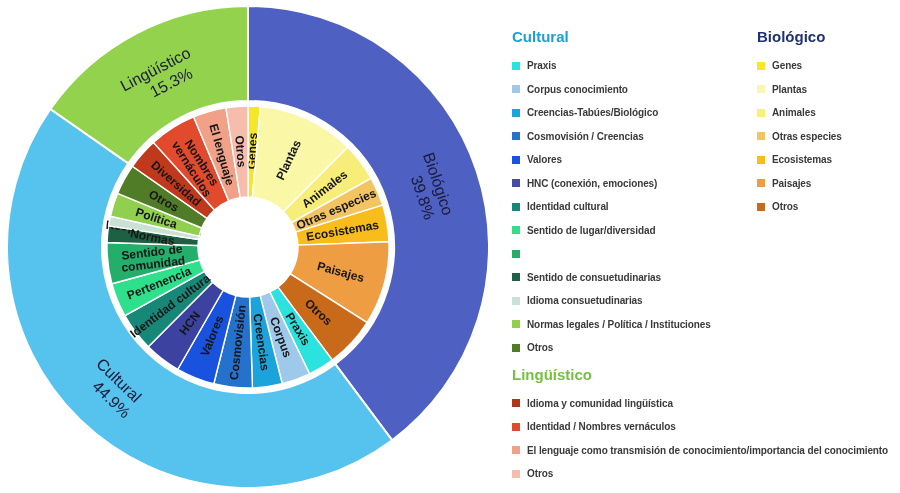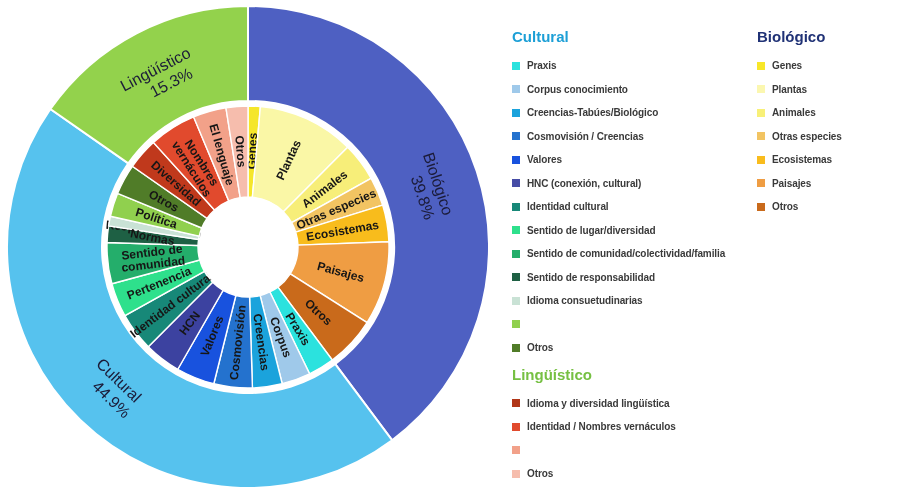--- a/index.html
+++ b/index.html
@@ -97,62 +97,63 @@
         <div class="legend-item">
           <span class="swatch" style="background: rgb(36, 114, 206);"></span>
           <span class="legend-label">Cosmovisión / Creencias</span>
         </div>
         <div class="legend-item">
           <span class="swatch" style="background: rgb(24, 82, 222);"></span>
           <span class="legend-label">Valores</span>
         </div>
         <div class="legend-item">
           <span class="swatch" style="background: rgb(70, 76, 166);"></span>
-          <span class="legend-label">HNC (conexión, cultural)</span>
+          <span class="legend-label">HNC (conexión, emociones)</span>
         </div>
         <div class="legend-item">
           <span class="swatch" style="background: rgb(23, 136, 120);"></span>
           <span class="legend-label">Identidad cultural</span>
         </div>
         <div class="legend-item">
           <span class="swatch" style="background: rgb(46, 224, 140);"></span>
           <span class="legend-label">Sentido de lugar/diversidad</span>
         </div>
         <div class="legend-item">
           <span class="swatch" style="background: rgb(36, 174, 107);"></span>
-          <span class="legend-label">Sentido de comunidad/colectividad/familia</span>
         </div>
         <div class="legend-item">
           <span class="swatch" style="background: rgb(30, 96, 68);"></span>
-          <span class="legend-label">Sentido de responsabilidad</span>
+          <span class="legend-label">Sentido de consuetudinarias</span>
         </div>
         <div class="legend-item">
           <span class="swatch" style="background: rgb(201, 226, 213);"></span>
           <span class="legend-label">Idioma consuetudinarias</span>
         </div>
         <div class="legend-item">
           <span class="swatch" style="background: rgb(144, 208, 78);"></span>
+          <span class="legend-label">Normas legales / Política / Instituciones</span>
         </div>
         <div class="legend-item">
           <span class="swatch" style="background: rgb(80, 124, 40);"></span>
           <span class="legend-label">Otros</span>
         </div>
       </div>
       <div class="legend-group gap-top">
         <div class="legend-heading" style="color: rgb(118, 192, 67);">Lingüístico</div>
         <div class="legend-item">
           <span class="swatch" style="background: rgb(177, 54, 24);"></span>
-          <span class="legend-label">Idioma y diversidad lingüística</span>
+          <span class="legend-label">Idioma y comunidad lingüística</span>
         </div>
         <div class="legend-item">
           <span class="swatch" style="background: rgb(225, 74, 45);"></span>
           <span class="legend-label">Identidad / Nombres vernáculos</span>
         </div>
         <div class="legend-item">
           <span class="swatch" style="background: rgb(242, 161, 137);"></span>
+          <span class="legend-label">El lenguaje como transmisión de conocimiento/importancia del conocimiento</span>
         </div>
         <div class="legend-item">
           <span class="swatch" style="background: rgb(246, 189, 173);"></span>
           <span class="legend-label">Otros</span>
         </div>
       </div>
     </div>
   <div class="legend-col col-right">
       <div class="legend-group">
         <div class="legend-heading" style="color: rgb(32, 50, 118);">Biológico</div>

